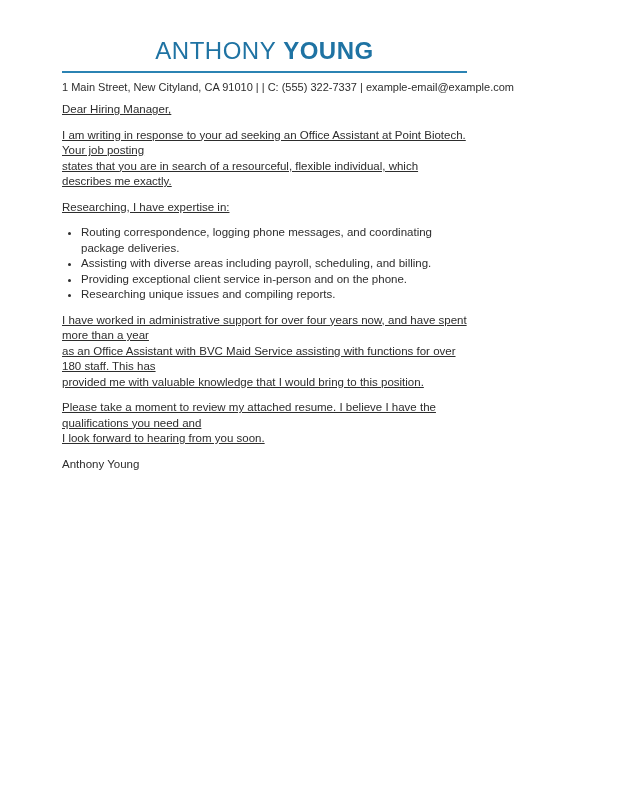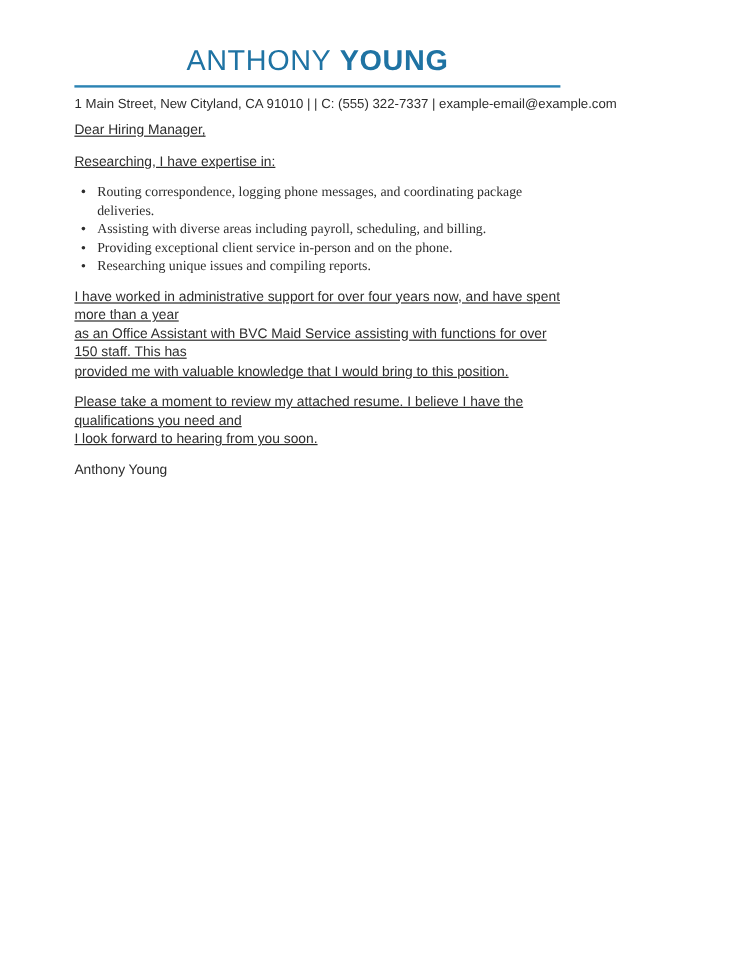--- a/index.html
+++ b/index.html
@@ -48,52 +48,54 @@
   .para {
     margin: 0 0 10px 0;
     white-space: pre-line;
     text-decoration: underline;
   }
   ul.bullets {
     margin: 0 0 10px 0;
     padding: 0 0 0 19px;
     list-style: disc;
   }
-  ul.bullets li { margin: 0; padding: 0; font-family: Liberation Serif, serif; }
+  ul.bullets li { margin: 0; padding: 0; }
   .closing  { margin: 0 0 28px 0; }
   .signature { margin: 0; }
 </style>
 </head>
 <body>
 
 <div class="page">
 
   <header>
     <h1 class="title" style="color: rgb(31, 115, 163);"><span class="first-name">ANTHONY</span><span class="last-name">YOUNG</span></h1>
     <div class="rule" style="background: rgb(43, 131, 179);"></div>
     <div class="contact">1 Main Street, New Cityland, CA 91010 | | C: (555) 322-7337 | example-email@example.com</div>
   </header>
 
   <main class="letter" style="color: rgb(45, 45, 45);">
 
     <p class="para">Dear Hiring Manager,</p>
 
+    <p class="para">I am writing in response to your ad seeking an Office Assistant at Point Biotech. Your job posting
+states that you are in search of a resourceful, flexible individual, which describes me exactly.</p>
 
 
     <p class="para">Researching, I have expertise in:</p>
 
     <ul class="bullets">
       <li>Routing correspondence, logging phone messages, and coordinating package deliveries.</li>
       <li>Assisting with diverse areas including payroll, scheduling, and billing.</li>
       <li>Providing exceptional client service in-person and on the phone.</li>
       <li>Researching unique issues and compiling reports.</li>
     </ul>
 
     <p class="para">I have worked in administrative support for over four years now, and have spent more than a year
-as an Office Assistant with BVC Maid Service assisting with functions for over 150 staff. This has
+as an Office Assistant with BVC Maid Service assisting with functions for over 180 staff. This has
 provided me with valuable knowledge that I would bring to this position.</p>
 
 
     <p class="para">Please take a moment to review my attached resume. I believe I have the qualifications you need and
 I look forward to hearing from you soon.</p>
 
 
     <p class="signature">Anthony Young</p>
 
   </main>

